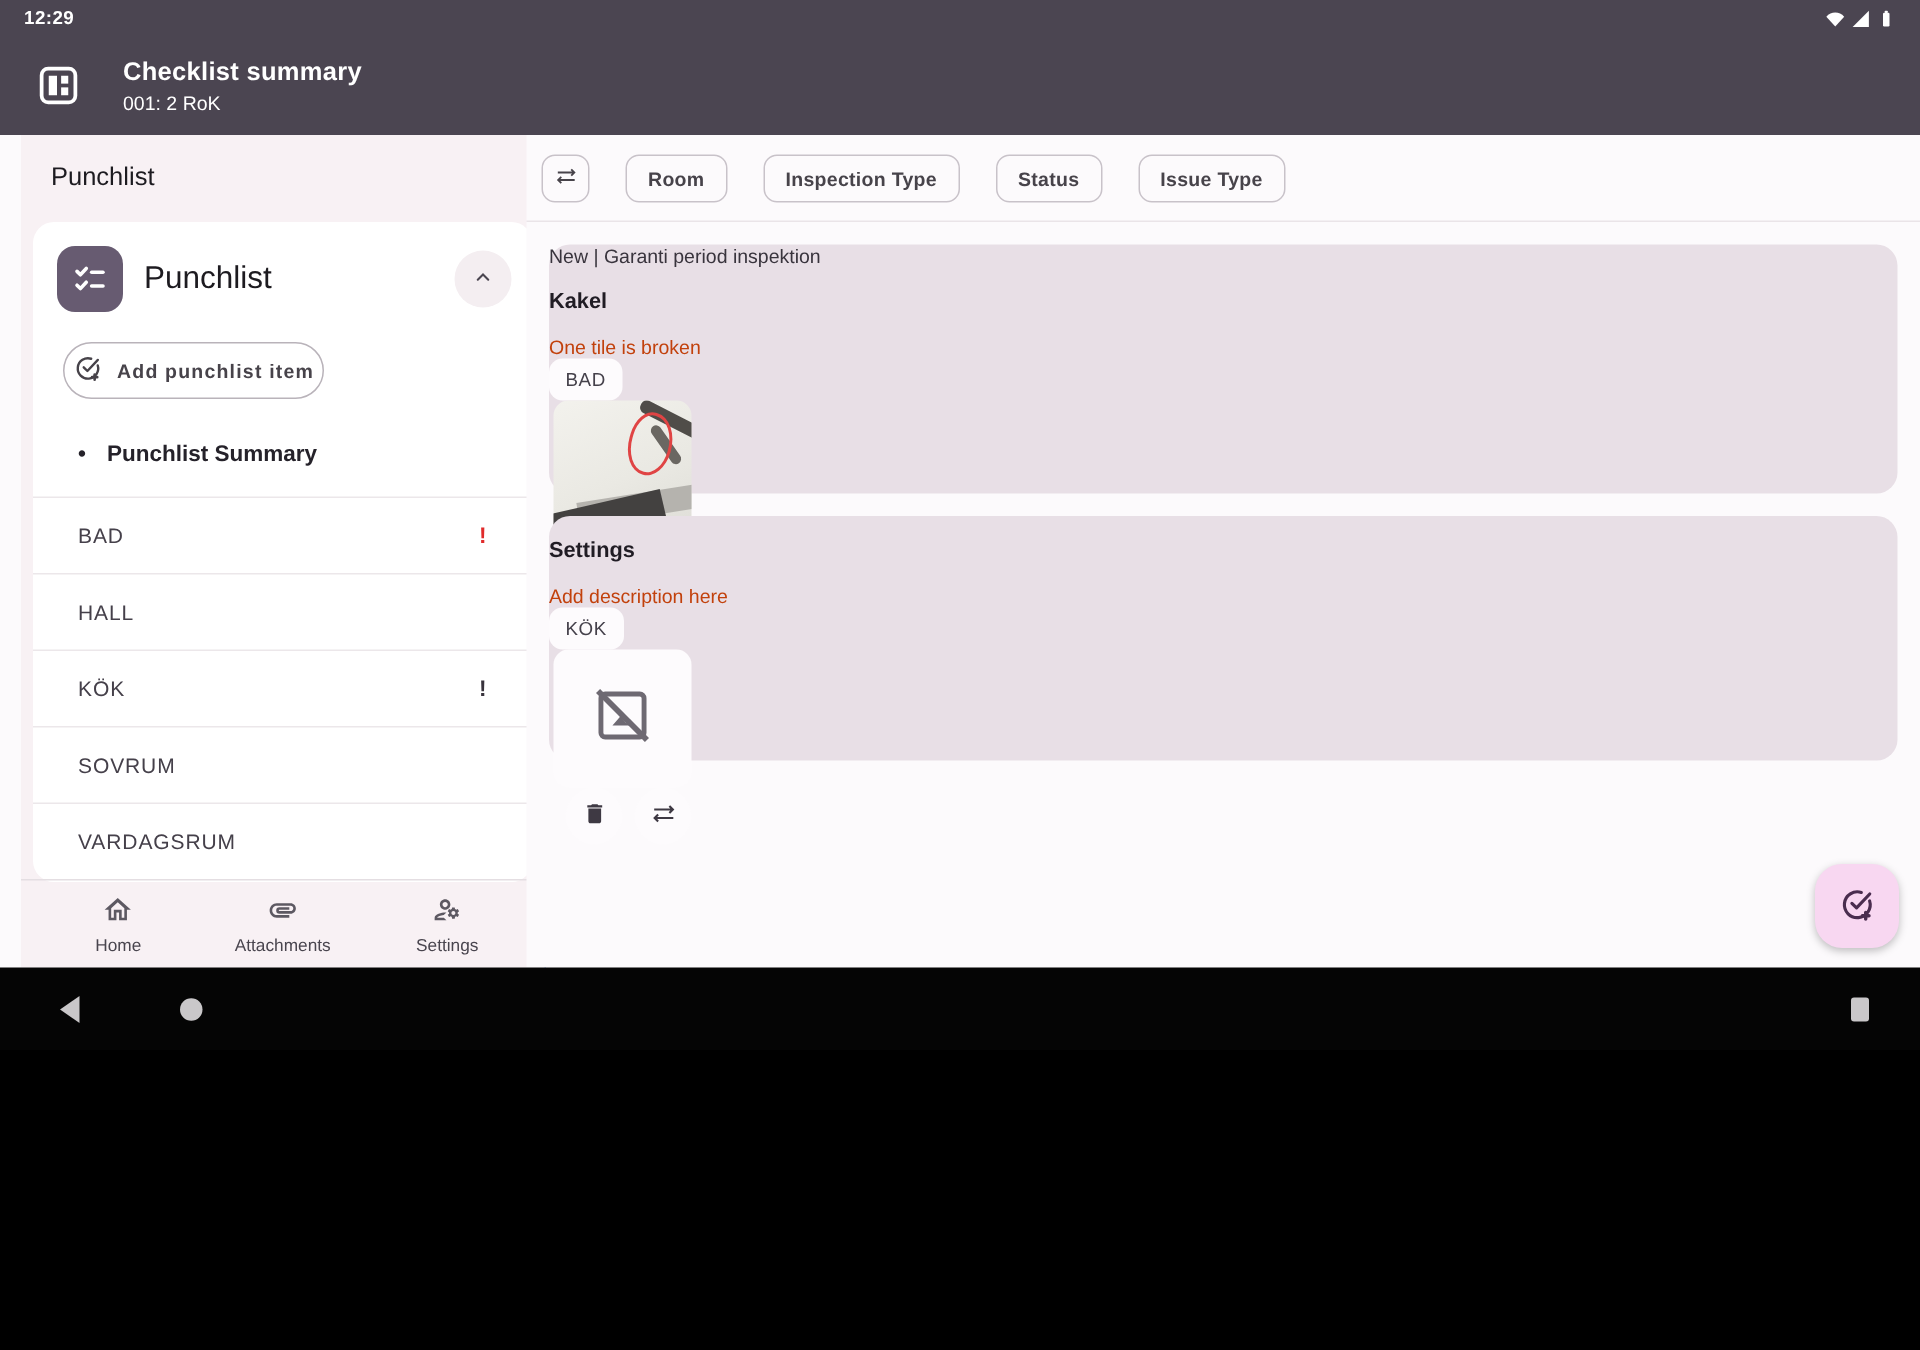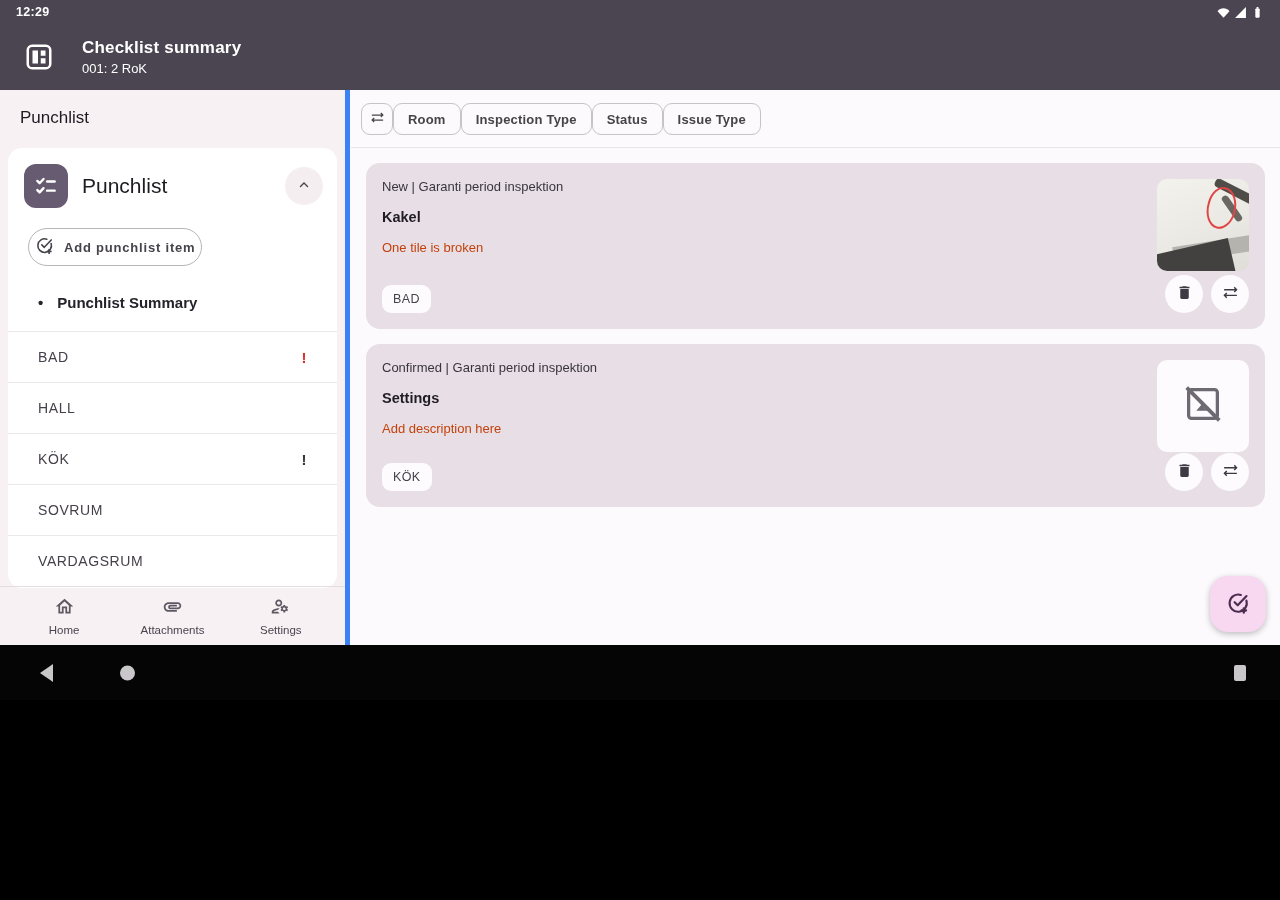--- a/index.html
+++ b/index.html
@@ -17,22 +17,22 @@
   .status-icons{display:flex;align-items:center;gap:4px;}
   .status-icons svg{display:block;}
   .appbar{position:absolute;left:0;top:24px;right:0;height:66px;
           display:flex;align-items:center;}
   .appbar-icon{width:30px;height:30px;margin-left:24px;flex:0 0 auto;}
   .appbar-titles{margin-left:28px;}
   .appbar-title{font-size:17px;font-weight:bold;letter-spacing:.2px;}
   .appbar-subtitle{font-size:13px;color:#ffffff;margin-top:3px;}
 
   
-  .sidebar{position:absolute;left:0;top:90px;width:350px;bottom:55px;
-           background:var(--sidebar-bg,#F8F1F4);border-right:5px solid #3b82f6;
+  .sidebar{position:absolute;left:14px;top:90px;width:350px;bottom:55px;
+           background:var(--sidebar-bg,#F8F1F4);border-right:1px solid #3b82f6;
            box-sizing:border-box;}
   .sidebar-heading{font-size:17px;font-weight:500;color:#1D1B20;
                    padding:18px 0 0 20px;}
   .punchlist-panel{position:absolute;left:8px;right:8px;top:58px;
                    background:#FFFFFF;border-radius:14px;padding-bottom:2px;}
   .panel-header{display:flex;align-items:center;padding:16px 14px 12px 16px;}
   .panel-app-icon{width:44px;height:44px;border-radius:12px;
                   background:var(--accent-purple,#675B71);
                   display:flex;align-items:center;justify-content:center;flex:0 0 auto;}
   .panel-app-icon svg{width:26px;height:26px;}
@@ -61,32 +61,32 @@
                border-top:1px solid #E4DEE2;display:flex;
                align-items:center;justify-content:space-around;padding:0 10px;}
   .nav-item{display:flex;flex-direction:column;align-items:center;gap:3px;
             color:#5D5962;cursor:pointer;min-width:70px;}
   .nav-item svg{width:21px;height:21px;}
   .nav-label{font-size:11.5px;color:#49454E;}
 
   
   .main{position:absolute;left:351px;top:90px;right:0;bottom:55px;
         background:#FCFAFC;}
-  .chip-row{display:flex;align-items:center;gap:0;padding:10px 16px 0 10px;height:38px;}
+  .chip-row{display:flex;align-items:center;gap:24px;padding:10px 16px 0 10px;height:38px;}
   .chip{display:flex;align-items:center;justify-content:center;height:32px;
         border:1px solid #C8C2C9;border-radius:9px;background:transparent;
         font-family:inherit;font-size:13px;font-weight:bold;color:#47434A;
         padding:0 14px;cursor:pointer;letter-spacing:.2px;}
   .chip.icon-only{width:32px;padding:0;}
   .chip.icon-only svg{width:15px;height:15px;}
   .main-divider{height:1px;background:#EAE4E8;margin-top:9px;}
 
   .issue-card{position:relative;margin:15px 15px 0 15px;height:166px;
               background:var(--card-bg,#E8DFE6);border-radius:14px;
-              box-sizing:border-box;padding:16px;display:flex;}
+              box-sizing:border-box;display:flex;flex-direction:column;}
   .issue-card.second{height:163px;}
   .card-left{flex:1;display:flex;flex-direction:column;}
   .card-status{font-size:13px;font-weight:500;color:#39343D;}
   .card-title{font-size:14.5px;font-weight:bold;color:#201C24;margin-top:15px;}
   .card-desc{font-size:13px;color:#c2410c;margin-top:15px;}
   .card-spacer{flex:1;}
   .room-chip{align-self:flex-start;background:#FDFBFD;border-radius:9px;
              padding:7px 11px;font-size:12.5px;color:#45414B;
              letter-spacing:.4px;cursor:pointer;}
   .card-right{width:95px;display:flex;flex-direction:column;align-items:flex-end;
@@ -313,21 +313,20 @@
                   <path d="M7.41 13.41 6 12l-4 4 4 4 1.41-1.41L5.83 17H21v-2H5.83l1.58-1.59zM16.59 10.59 18 12l4-4-4-4-1.41 1.41L18.17 7H3v2h15.17l-1.58 1.59z"></path>
                 </svg>
             </span>
           </button>
         </div>
       </div>
     </section>
 
     <section class="issue-card second">
       <div class="card-left">
-        <div class="card-status">Confirmed | Garanti period inspektion</div>
         <div class="card-title">Settings</div>
         <div class="card-desc">Add description here</div>
         <div class="card-spacer"></div>
         <span class="room-chip">KÖK</span>
       </div>
       <div class="card-right">
         <div class="noimage-box">
           <span>
             <svg viewBox="0 0 24 24" fill="none" stroke="#6E6972" stroke-width="1.7">
               <rect x="4.5" y="4.5" width="15" height="15" rx="1.5"></rect>

